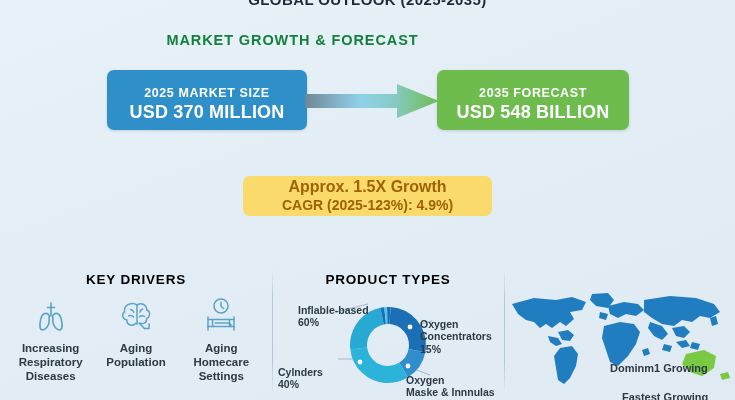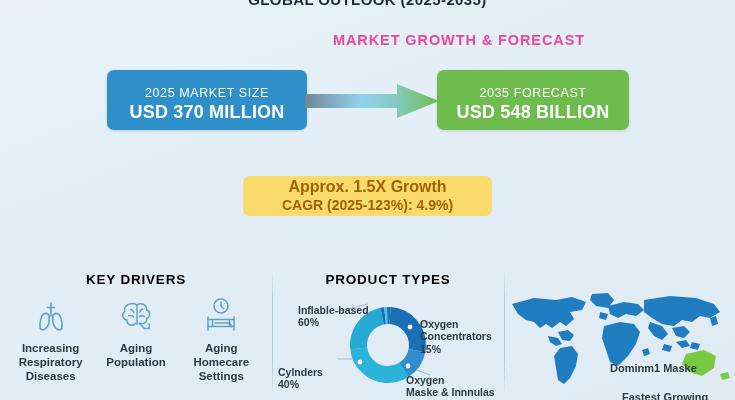--- a/index.html
+++ b/index.html
@@ -27,25 +27,25 @@
     font-weight: bold;
     letter-spacing: 0.4px;
     color: #1d2b36;
     white-space: nowrap;
   }
 
   .section-heading {
     position: absolute;
     left: 0;
     width: 585px;
-    text-align: right;
+    text-align: center;
     font-size: 14.5px;
     font-weight: bold;
     letter-spacing: 0.9px;
-    color: #ec4899;
+    color: #15803d;
   }
   .section-heading.growth { top: 32px; }
 
   
   .flow-row {
     position: absolute;
     top: 70px;
     left: 0;
     width: 735px;
     height: 60px;
@@ -57,21 +57,21 @@
     border-radius: 7px;
     display: flex;
     flex-direction: column;
     align-items: center;
     justify-content: center;
     color: #ffffff;
     box-shadow: 0 1px 3px rgba(30,60,80,0.18);
   }
   .value-box .cap {
     font-size: 12.5px;
-    font-weight: normal;
+    font-weight: bold;
     letter-spacing: 0.6px;
     line-height: 1.1;
     margin-top: 10px;
   }
   .value-box .amt {
     font-size: 18px;
     font-weight: bold;
     letter-spacing: 0.2px;
     line-height: 1.25;
   }
@@ -409,18 +409,18 @@
 
           <path d="M206,30 L212,28 L214,36 L208,38 Z"></path>
         </g>
 
         <g fill="#7ac943">
           <path d="M182,66 L200,62 L212,68 L210,80 L198,88 L186,84 L178,76 Z"></path>
           <path d="M216,86 L224,84 L226,90 L218,92 Z"></path>
         </g>
       </svg>
 
-      <div class="mlabel dominant">Dominm1 Maske</div>
+      <div class="mlabel dominant">Dominm1 Growing</div>
       <div class="mlabel fastest">Fastest Growing</div>
     </div>
   </div>
 
 </div>
 
 </body></html>

